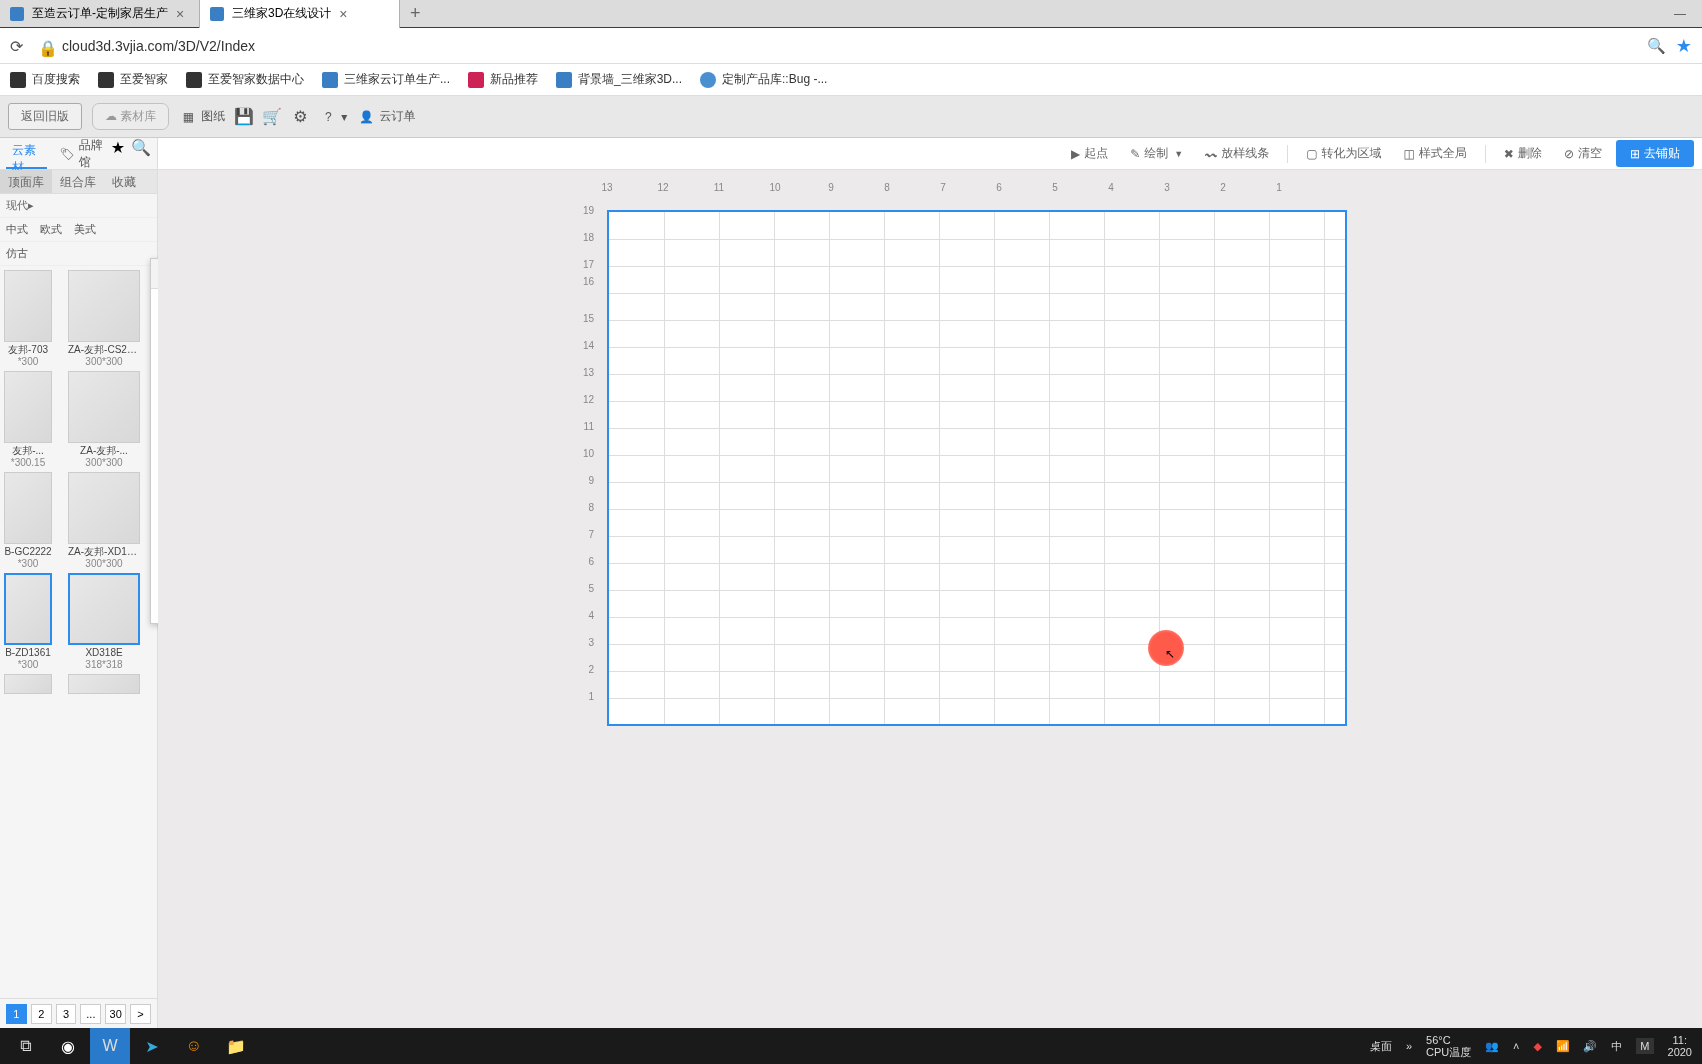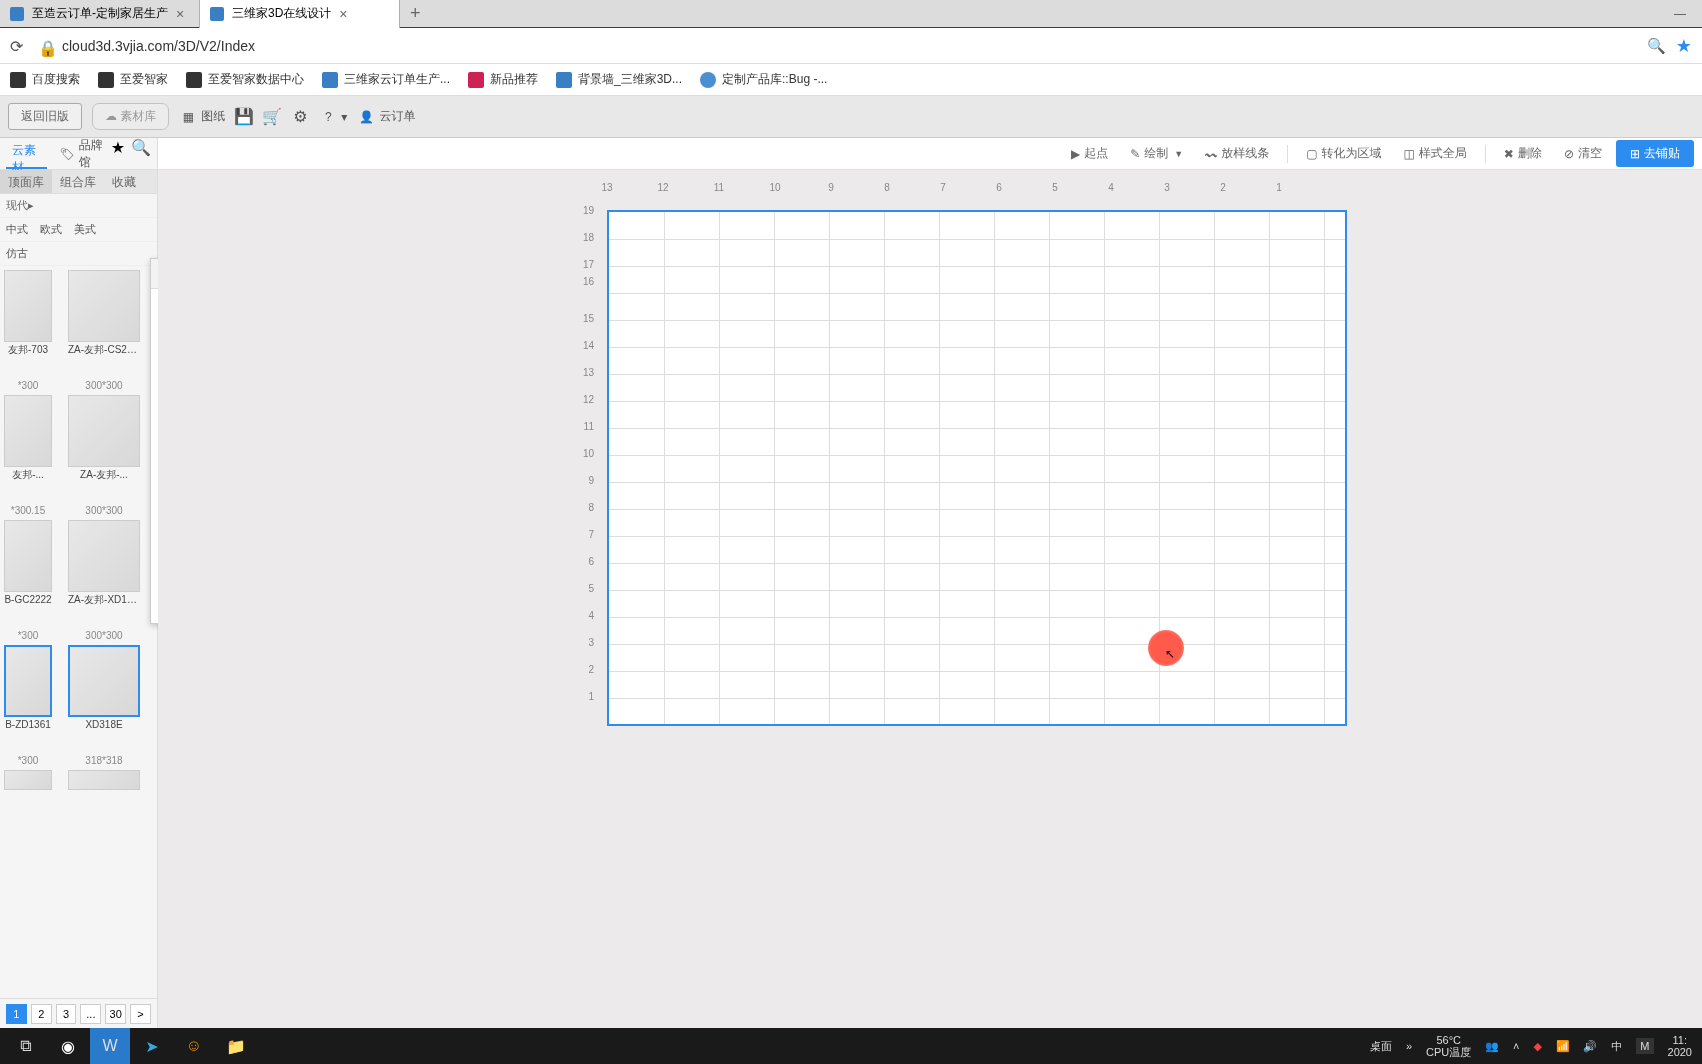--- a/index.html
+++ b/index.html
@@ -53,21 +53,21 @@
 .lp-styles { padding: 4px 6px; display: flex; gap: 12px; font-size: 11px; color: #555; border-bottom: 1px solid #eee;}
 .lp-styles2 { padding: 4px 6px; font-size: 11px; color: #555; border-bottom: 1px solid #eee;}
 .lp-grid { flex:1; overflow: hidden; padding: 4px; }
 .lp-row { display:flex; gap:16px; margin-bottom:4px;}
 .lp-item { width: 72px; display:flex; flex-direction:column; align-items:center;}
 .lp-item.half { width: 48px; }
 .lp-thumb { width: 72px; height: 72px; background: linear-gradient(135deg,#e8e8e8,#d8d8d8); border: 1px solid #ccc; }
 .lp-thumb.half { width:48px;}
 .lp-thumb.sel { border:2px solid #2d8cf0;}
 .lp-name { font-size: 10px; color: #444; text-align:center; line-height:1.2; margin-top:2px; max-width:72px; overflow:hidden; white-space:nowrap; text-overflow:ellipsis;}
-.lp-size { font-size: 10px; color: #888; margin-top: 24px;}
+.lp-size { font-size: 10px; color: #888;}
 .lp-pager { height: 30px; display:flex; align-items:center; padding:0 6px; gap:4px; border-top:1px solid #ddd;}
 .pg { width:22px; height:20px; border:1px solid #ccc; background:#fff; font-size:11px; display:flex;align-items:center;justify-content:center; cursor:pointer;}
 .pg.active{ background:#2d8cf0; color:#fff; border-color:#2d8cf0;}
 
 
 .prop-panel { position: absolute; left: 150px; top: 258px; width: 176px; background: #fff; border: 1px solid #ccc; box-shadow: 0 2px 6px rgba(0,0,0,.2); font-size:12px; color:#555; }
 .prop-head { height: 30px; display: flex; align-items: center; padding: 0 10px; background: #f3f3f3; border-bottom: 1px solid #ddd; font-weight:bold; color:#333;}
 .prop-close { margin-left:auto; width:18px; height:18px; border-radius:50%; background:#ccc; color:#fff; display:flex;align-items:center;justify-content:center; font-size:12px; cursor:pointer;}
 .prop-body { padding: 10px 12px 16px; display:flex; flex-direction:column; gap:10px;}
 .prop-row { display:flex; align-items:center; gap:8px;}
@@ -95,21 +95,21 @@
 
 
 .win-ctrl { position:absolute; right:0; top:0; height:28px; display:flex;}
 .win-btn { width:44px; display:flex; align-items:center; justify-content:center; font-size:12px; color:#555;}
 
 
 .taskbar { position:absolute; left:0; right:0; bottom:0; height:36px; background:#1a1a1a; display:flex; align-items:center; color:#ddd; font-size:11px;}
 .tb-left { display:flex; gap:2px; padding-left:6px;}
 .tb-icon { width:40px; height:36px; display:flex; align-items:center; justify-content:center; font-size:16px;}
 .tb-right { margin-left:auto; display:flex; align-items:center; gap:14px; padding-right:10px;}
-.tb-temp { display:flex; flex-direction:column; align-items:center; line-height:1.1;}
+.tb-temp { display:flex; flex-direction:column; line-height:1.1;}
 .tb-time { display:flex; flex-direction:column; align-items:center; line-height:1.1;}
 .addr-star{color:#2d8cf0;font-size:18px;}
 .addr-search{color:#666;font-size:15px;}
 </style>
 </head>
 <body>
 
 <div class="browser-tabs">
   <div class="tab">
     <span class="tab-icon"></span>

